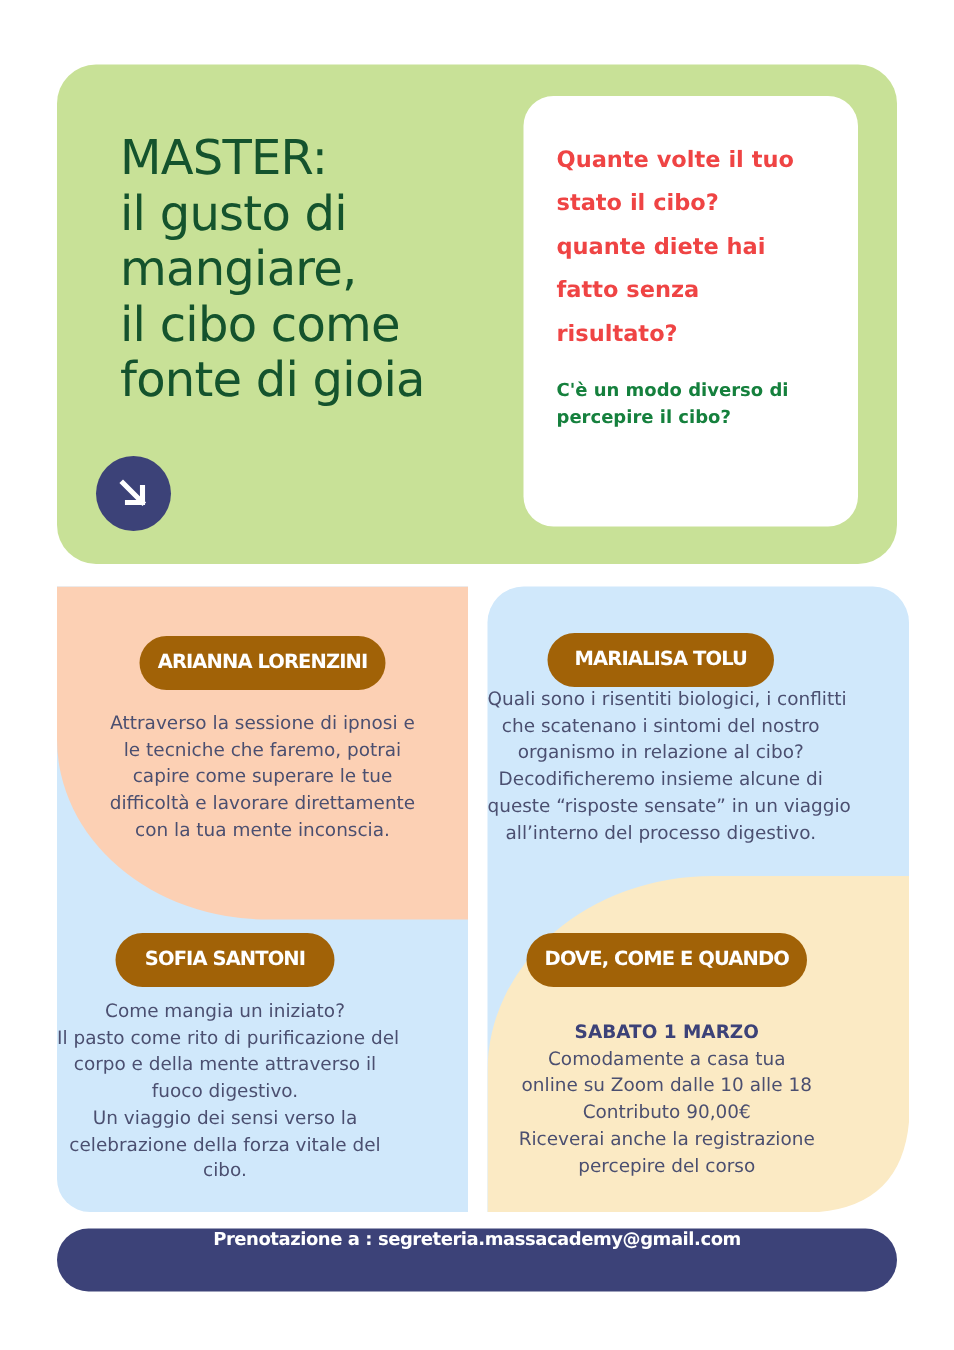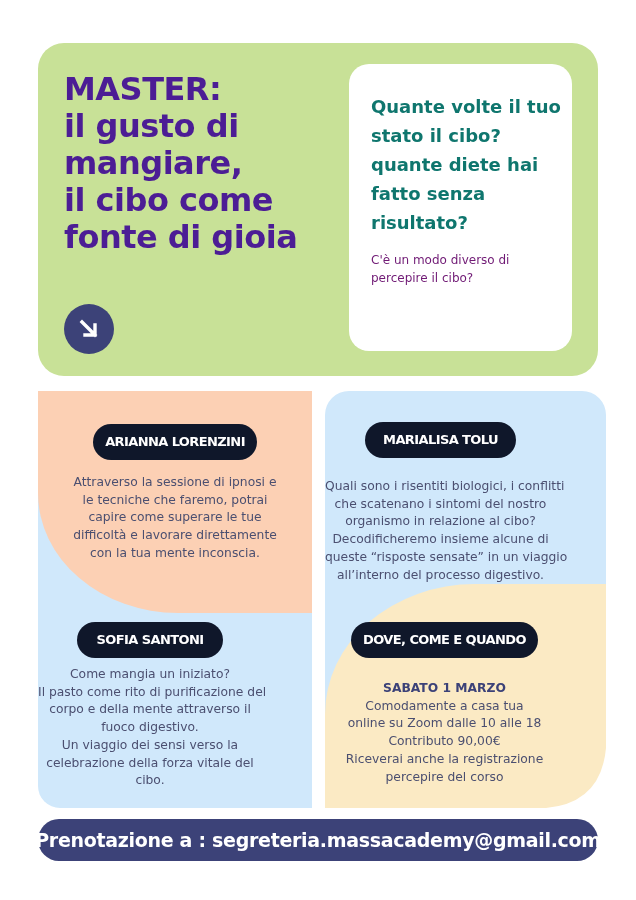--- a/index.html
+++ b/index.html
@@ -24,26 +24,26 @@
       width: 560px;
       height: 333px;
       background: #c8e197;
       border-radius: 26px;
     }
     .hero-title {
       position: absolute;
       left: 26px;
       top: 28px;
       width: 280px;
-      margin: 0;
-      font-family: "DejaVu Sans", sans-serif;
-      font-weight: bold;
+      margin: 16px;
+      font-family: "DejaVu Sans", sans-serif;
+      font-weight: normal;
       font-size: 32px;
       line-height: 37px;
-      color: #4c1d95;
+      color: #14532d;
       letter-spacing: -0.5px;
     }
     .hero-title span { display: block; white-space: nowrap; }
     .arrow-btn {
       position: absolute;
       left: 26px;
       top: 261px;
       width: 50px;
       height: 50px;
       border-radius: 50%;
@@ -63,32 +63,32 @@
       height: 287px;
       background: #ffffff;
       border-radius: 20px;
       box-sizing: border-box;
       padding: 28px 20px 0 22px;
     }
     .question-main {
       margin: 0;
       font-family: "DejaVu Sans", sans-serif;
       font-weight: bold;
-      font-size: 18px;
+      font-size: 15px;
       line-height: 29px;
-      color: #0f766e;
+      color: #ef4444;
     }
     .question-main span { display: block; white-space: nowrap; }
     .question-sub {
       margin: 14px 0 0 0;
       font-family: "DejaVu Sans", sans-serif;
-      font-weight: normal;
+      font-weight: bold;
       font-size: 12px;
       line-height: 18px;
-      color: #701a75;
+      color: #15803d;
     }
     .question-sub span { display: block; white-space: nowrap; }
 
     
     .col-left {
       position: absolute;
       left: 38px;
       top: 391px;
       width: 274px;
       height: 417px;
@@ -125,21 +125,21 @@
       background: #fbeac4;
       border-radius: 150px 0 0 0 / 130px 0 0 0;
     }
 
     .section {
       position: absolute;
       text-align: center;
     }
     .pill {
       display: inline-block;
-      background: #0f172a;
+      background: #a16207;
       color: #ffffff;
       font-family: "DejaVu Sans", sans-serif;
       font-weight: bold;
       font-size: 13px;
       letter-spacing: -0.6px;
       padding: 0 14px;
       height: 36px;
       line-height: 36px;
       border-radius: 18px;
       white-space: nowrap;
@@ -158,26 +158,25 @@
     
     .footer {
       position: absolute;
       left: 38px;
       top: 819px;
       width: 560px;
       height: 42px;
       background: #3c4278;
       border-radius: 21px;
       display: flex;
-      align-items: center;
       justify-content: center;
       color: #ffffff;
       font-family: "DejaVu Sans", sans-serif;
       font-weight: bold;
-      font-size: 19px;
+      font-size: 12px;
       letter-spacing: -0.3px;
       white-space: nowrap;
     }
     .footer .email { cursor: pointer; }
   </style>
 </head>
 <body>
 
 <div class="hero">
   <h1 class="hero-title">
@@ -226,21 +225,21 @@
     <span>Attraverso la sessione di ipnosi e</span>
     <span>le tecniche che faremo, potrai</span>
     <span>capire come superare le tue</span>
     <span>difficoltà e lavorare direttamente</span>
     <span>con la tua mente inconscia.</span>
   </p>
 </div>
 
 <div class="section" style="left:325px; top:422px; width:231px;">
   <span class="pill" style="padding:0 18px;">MARIALISA TOLU</span>
-  <p class="section-text" style="margin-top:20px;">
+  <p class="section-text" style="margin-top:0;">
     <span>Quali sono i risentiti biologici, i conflitti</span>
     <span>che scatenano i sintomi del nostro</span>
     <span>organismo in relazione al cibo?</span>
     <span>Decodificheremo insieme alcune di</span>
     <span>queste “risposte sensate” in un viaggio</span>
     <span>all’interno del processo digestivo.</span>
   </p>
 </div>
 
 <div class="section" style="left:38px; top:622px; width:224px;">

